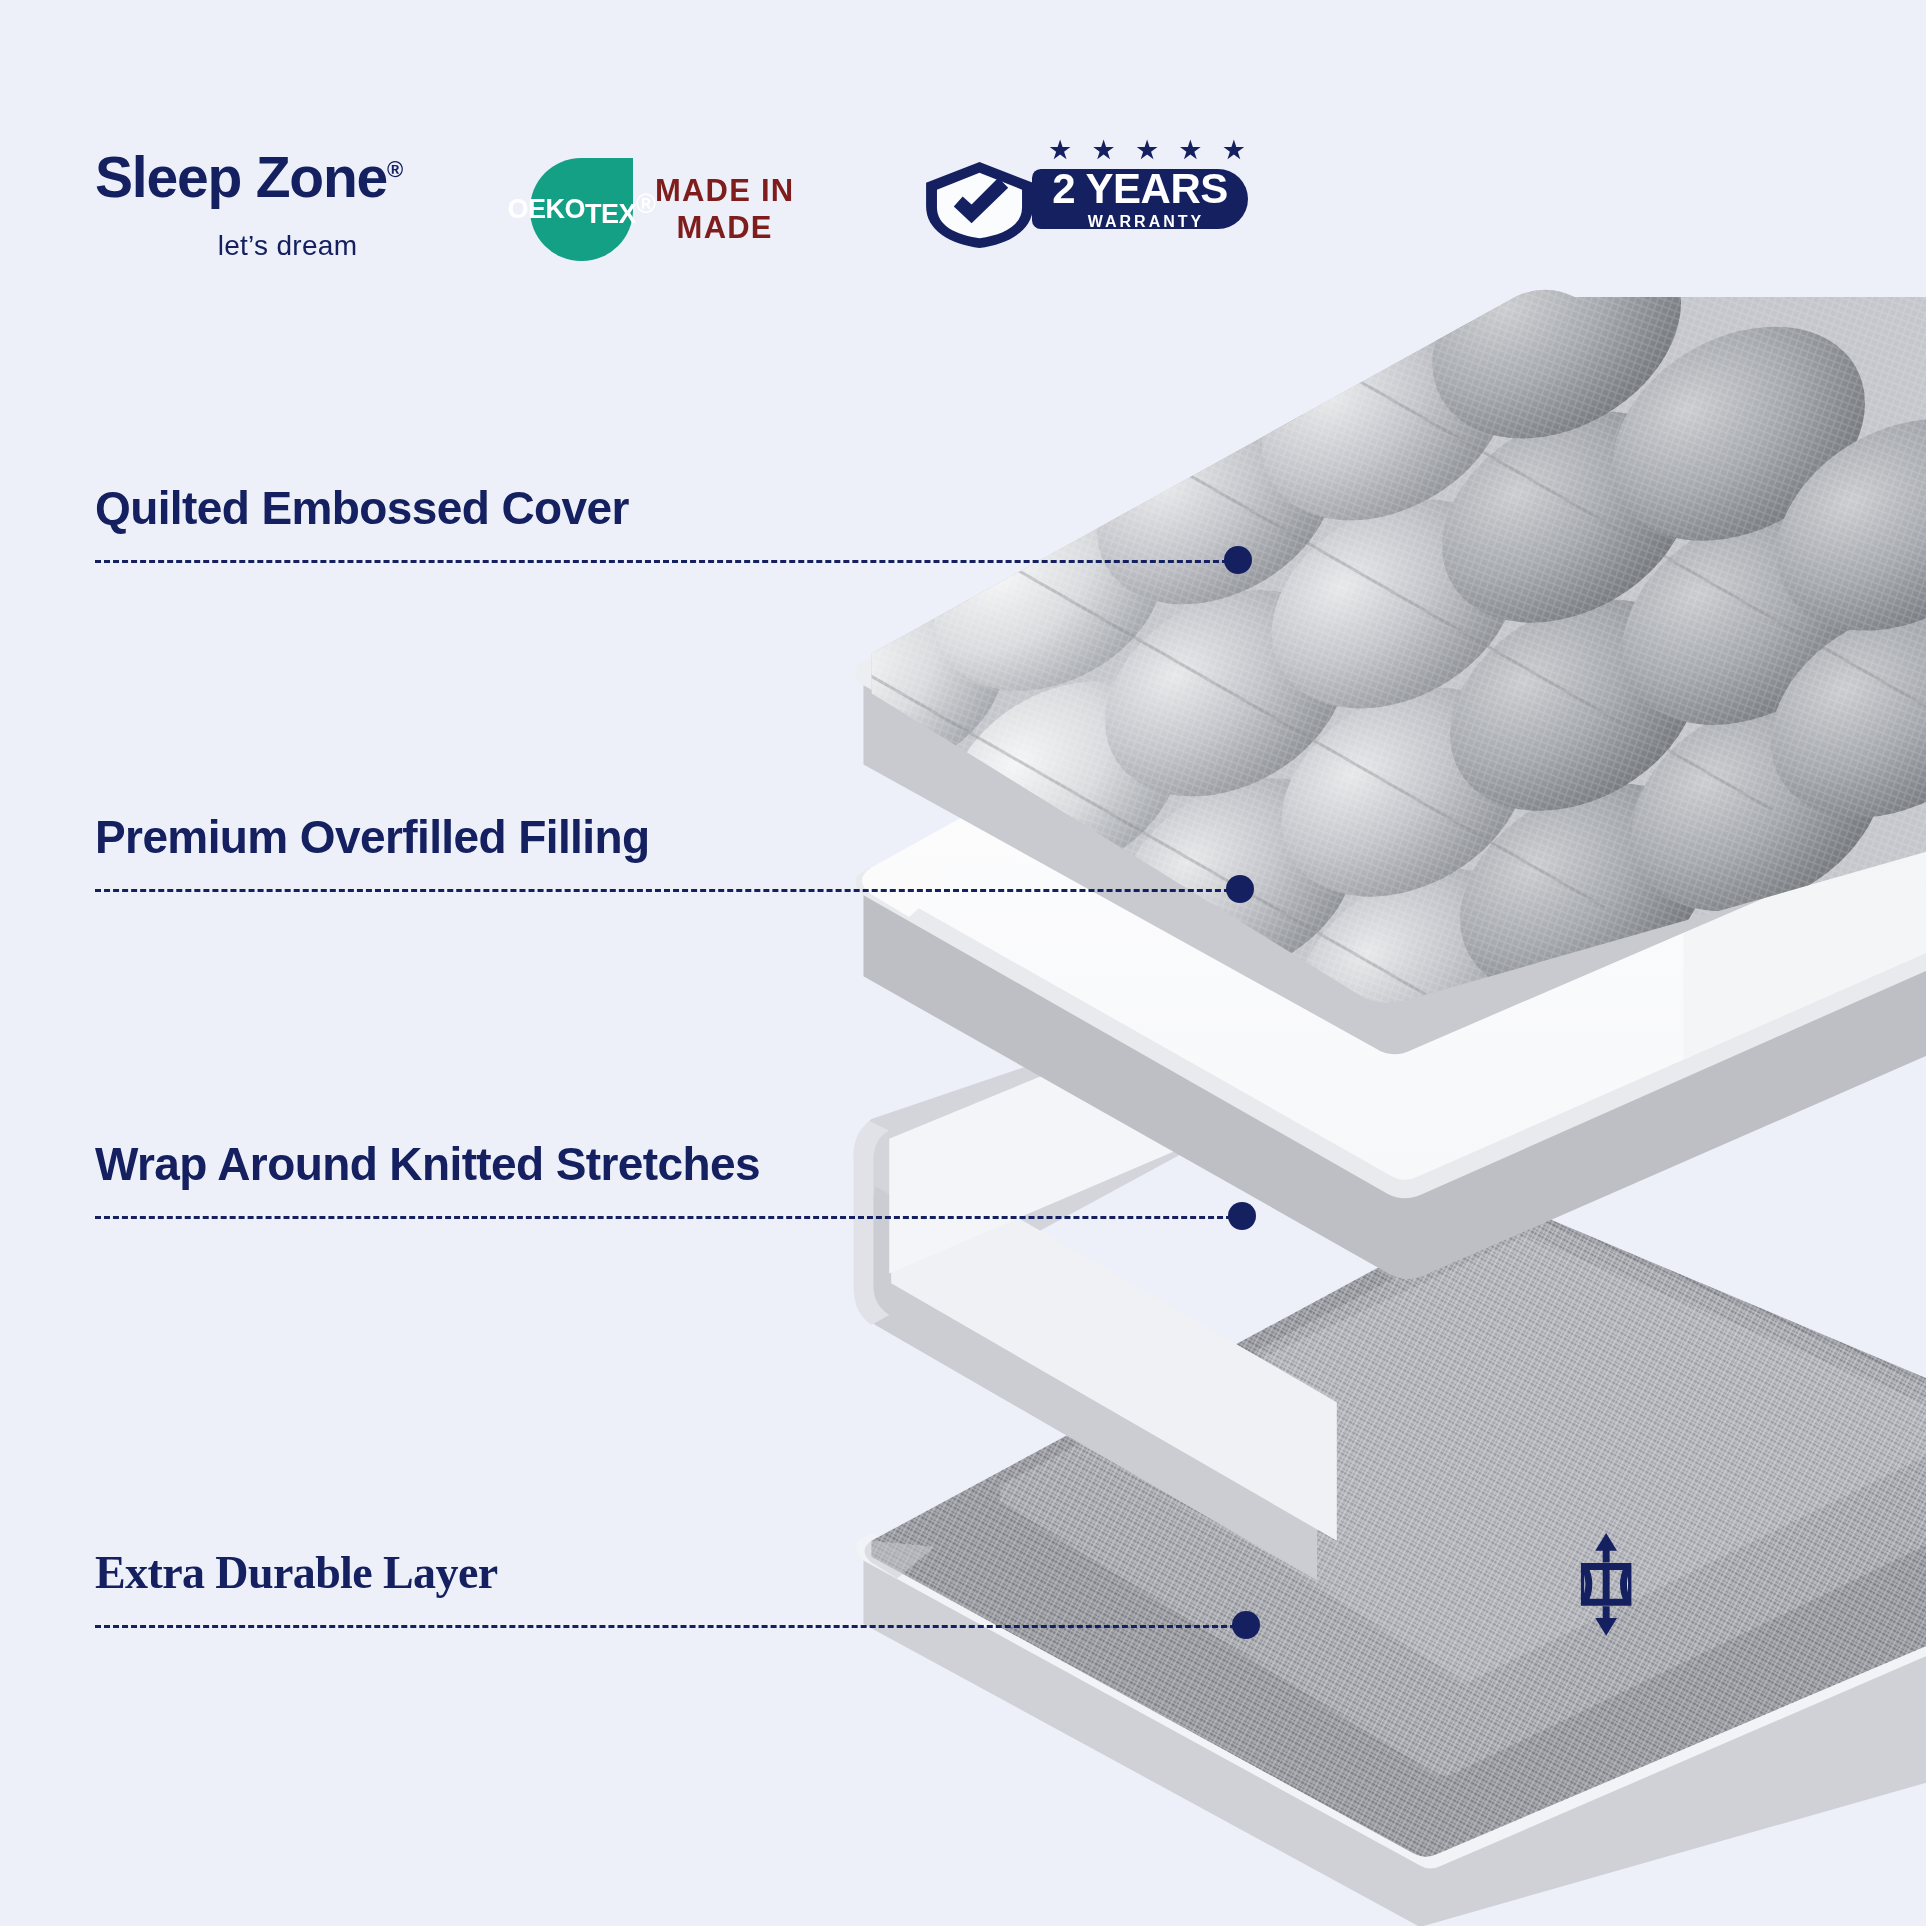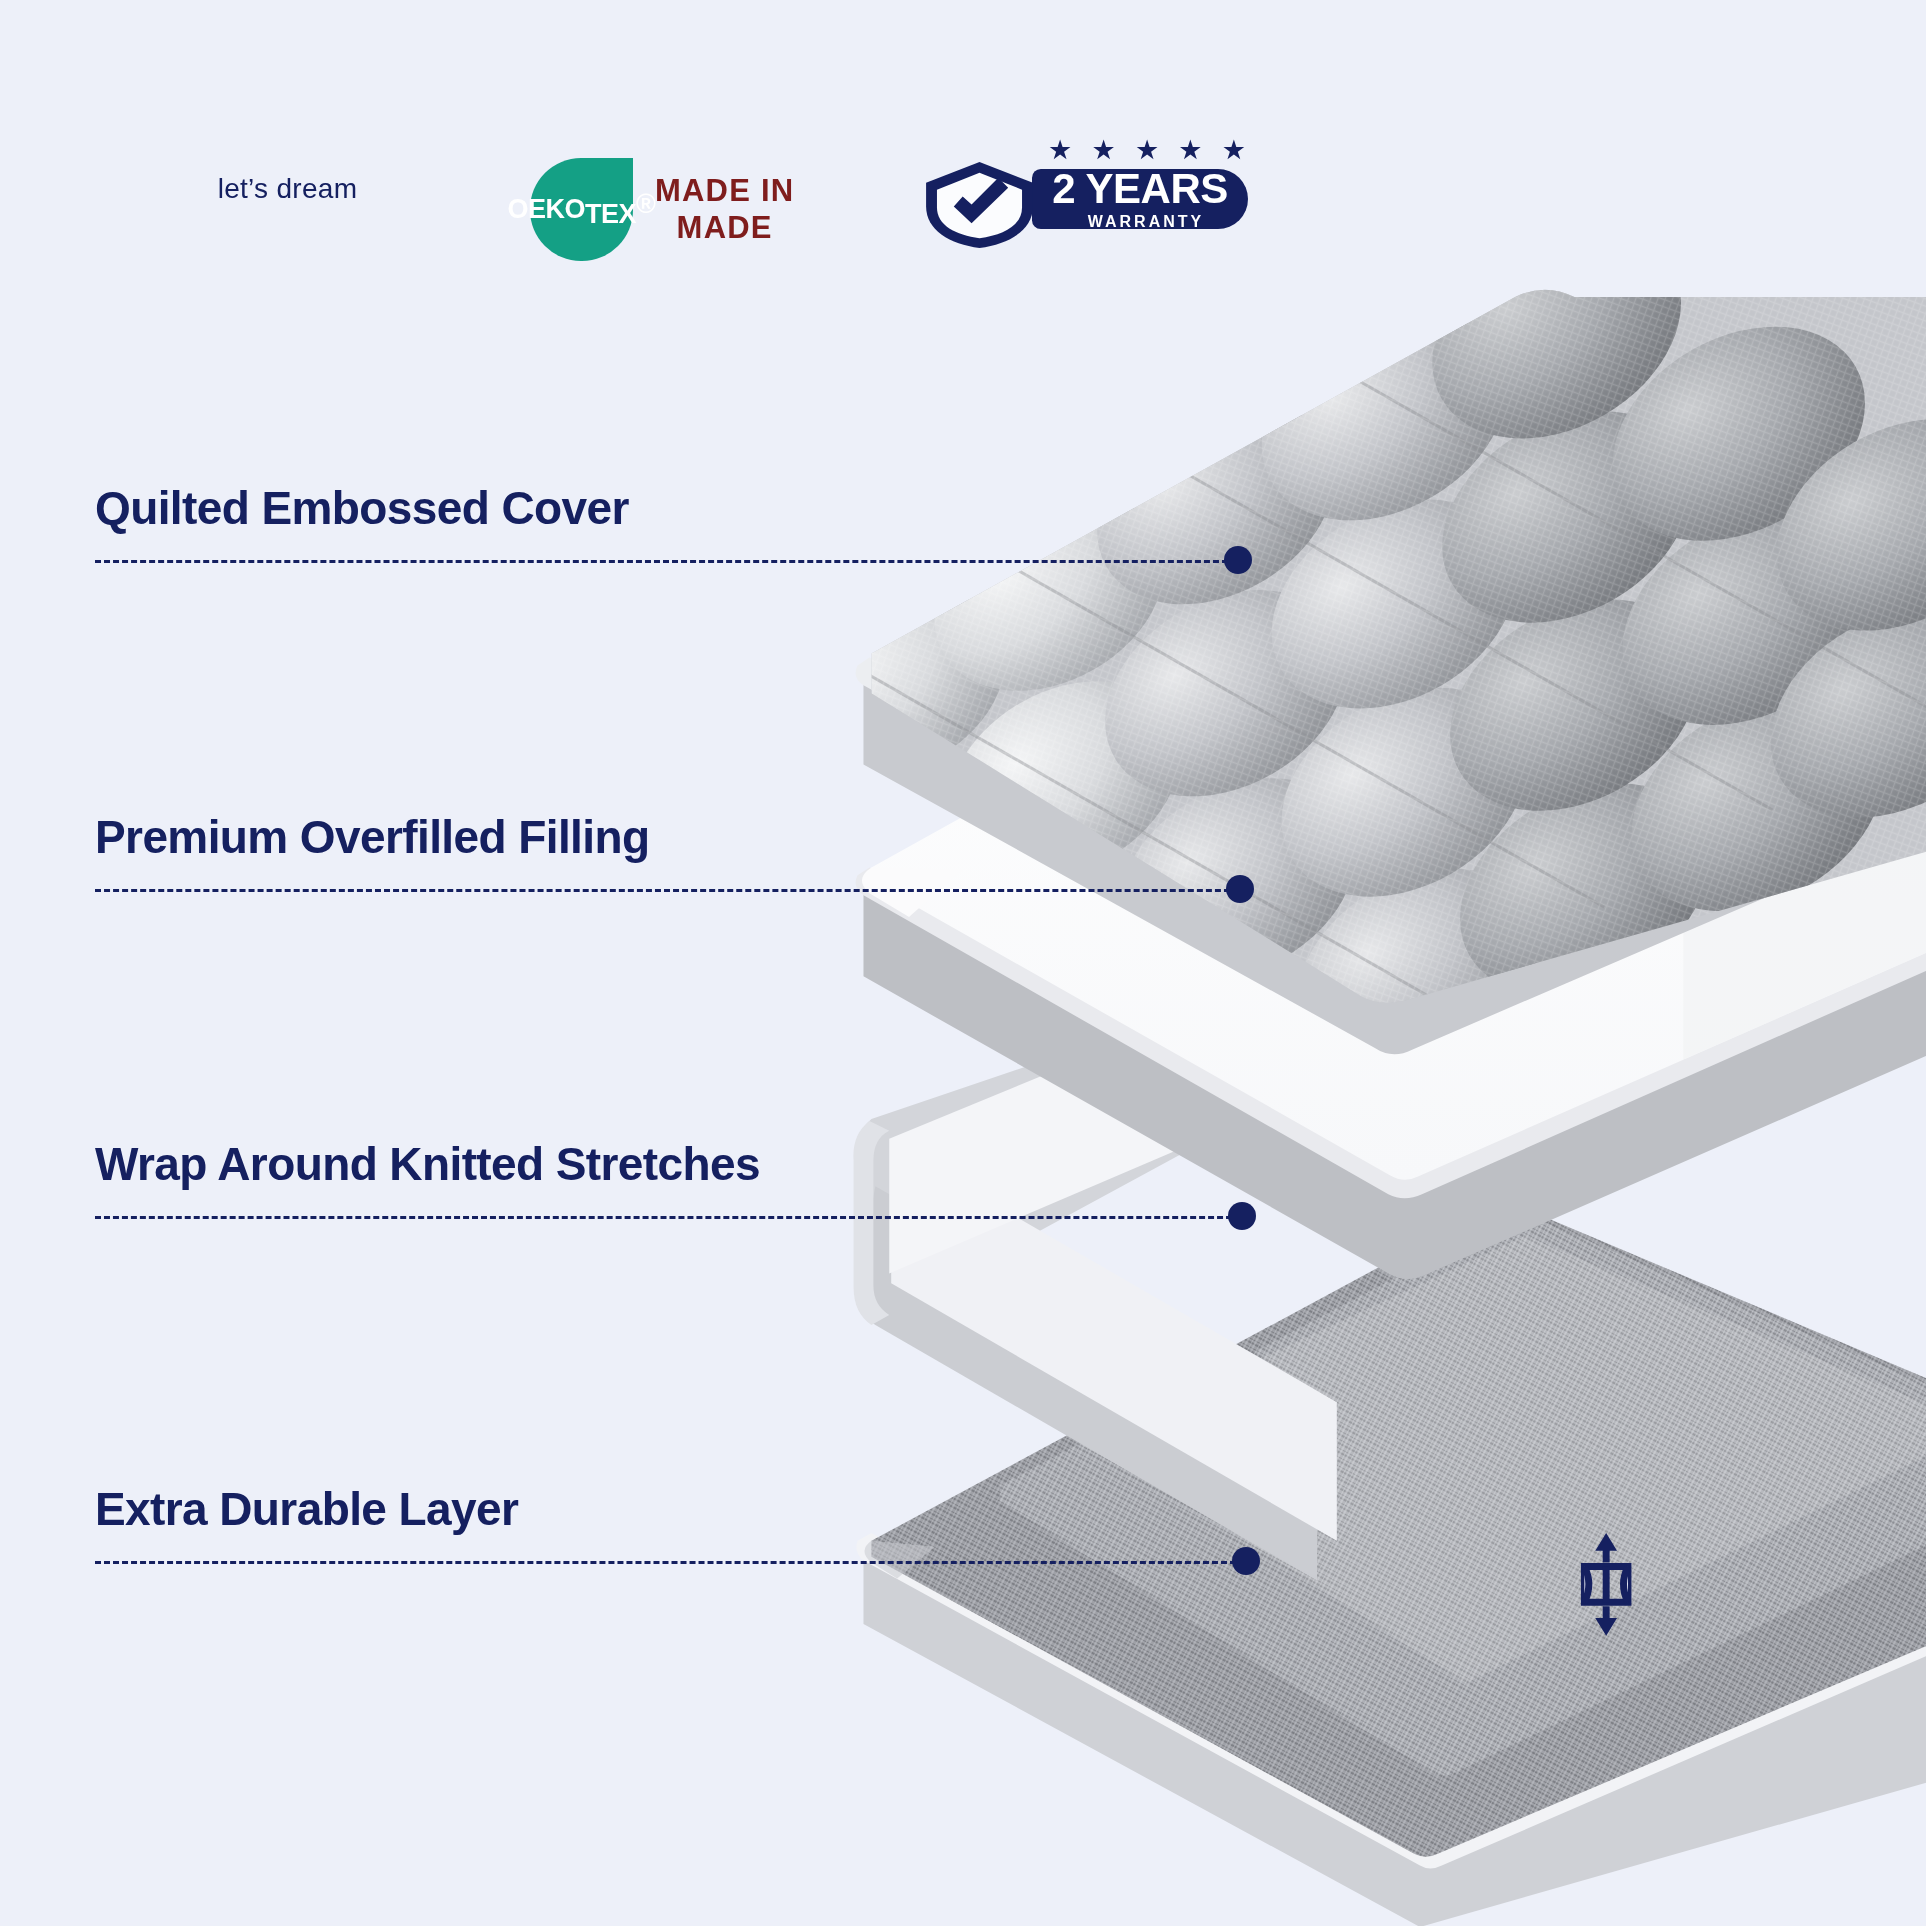--- a/index.html
+++ b/index.html
@@ -230,20 +230,21 @@
       <path d="M-22,-18 L22,-18 L22,18 L-22,18 Z" fill="none" stroke="#152060" stroke-width="7"></path>
       <path d="M-22,-18 Q-13,0 -22,18" fill="#edf0f9" stroke="none"></path>
       <path d="M22,-18 Q13,0 22,18" fill="#edf0f9" stroke="none"></path>
       <path d="M-22,-18 Q-13,0 -22,18" fill="none" stroke="#152060" stroke-width="7"></path>
       <path d="M22,-18 Q13,0 22,18" fill="none" stroke="#152060" stroke-width="7"></path>
       <path d="M0,-18 L0,18" stroke="#152060" stroke-width="7"></path>
     </g>
   </svg>
 
   <div class="brand">
+    <div class="brand-name"><span>Sleep Zone</span><span class="brand-reg">®</span></div>
     <div class="brand-tag">let’s dream</div>
   </div>
 
   <div class="oeko">
     <div class="oeko-drop">
       <span>OEKO</span>
       <span class="t2"><span>TEX</span><span class="oeko-reg">®</span></span>
     </div>
     <div class="oeko-txt">
       <div>MADE IN</div>
@@ -281,20 +282,20 @@
     <div class="leader" style="top:75px;width:1144px;"></div>
     <div class="dot" style="left:1131px;top:61px;"></div>
   </div>
 
   <div class="feat" style="top:1141px;">
     <div class="feat-label">Wrap Around Knitted Stretches</div>
     <div class="leader" style="top:75px;width:1146px;"></div>
     <div class="dot" style="left:1133px;top:61px;"></div>
   </div>
 
-  <div class="feat" style="top:1486px;">
+  <div class="feat" style="top:1550px;font-family:Liberation Serif, serif;">
     <div class="feat-label">Extra Durable Layer</div>
     <div class="leader" style="top:75px;width:1150px;"></div>
     <div class="dot" style="left:1137px;top:61px;"></div>
   </div>
 
 </div>
 
 
 </body></html>

